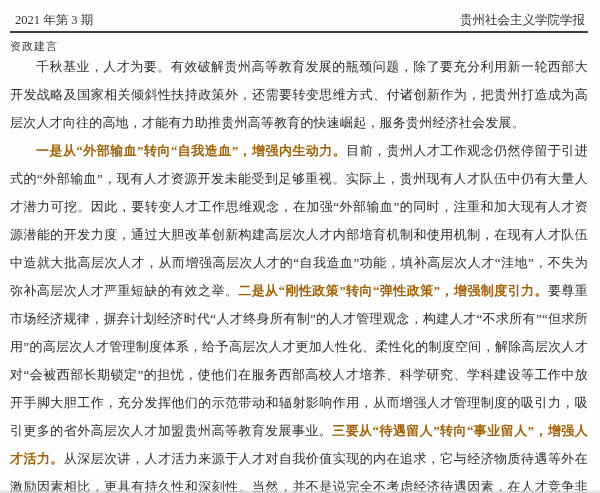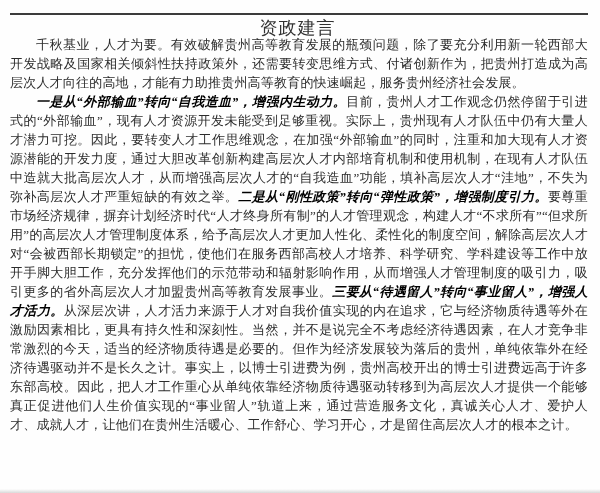--- a/index.html
+++ b/index.html
@@ -25,65 +25,68 @@
     font-size: 12.5px;
     line-height: 15px;
     padding: 0 3px 3px 5px;
     color: #333333;
   }
   .header-rule {
     height: 2px;
     background: #3c3c3c;
   }
   .column-row {
-    text-align: center;
-    font-size: 18px;
+    text-align: left;
+    font-size: 11px;
     line-height: 14px;
     padding: 6px 3px 0 0;
     letter-spacing: 1px;
     color: #333333;
   }
   .section-heading {
     margin: 9px 0 4px 0;
     font-size: 14.5px;
     font-weight: bold;
     text-indent: 2em;
     letter-spacing: 0.5px;
     color: #1f1f1f;
     font-family: "Liberation Sans", "DejaVu Sans", sans-serif;
   }
   .article p {
     margin: 0;
     font-size: 13px;
-    line-height: 19px;
+    line-height: 28px;
     text-align: justify;
     text-justify: inter-character;
     text-indent: 2em;
     letter-spacing: 0.2px;
     color: #2c2c2c;
   }
   .seg-bold {
     font-weight: bold;
-    color: #000000;
-    font-style: italic;
+    color: #a16207;
   }
   .scan-edge-bottom {
     position: absolute;
     left: 0;
     right: 0;
     bottom: 0;
     height: 4px;
     background: linear-gradient(to bottom, rgba(255,255,255,0), #d9d9d9);
   }
 </style>
 </head>
 <body>
 
 <div class="page">
 
+  <div class="header-row">
+    <span>2021 年第 3 期</span>
+    <span>贵州社会主义学院学报</span>
+  </div>
 
   <div class="header-rule"></div>
 
   <div class="column-row">
     <span>资政建言</span>
   </div>
 
   <div class="article">
 
 

